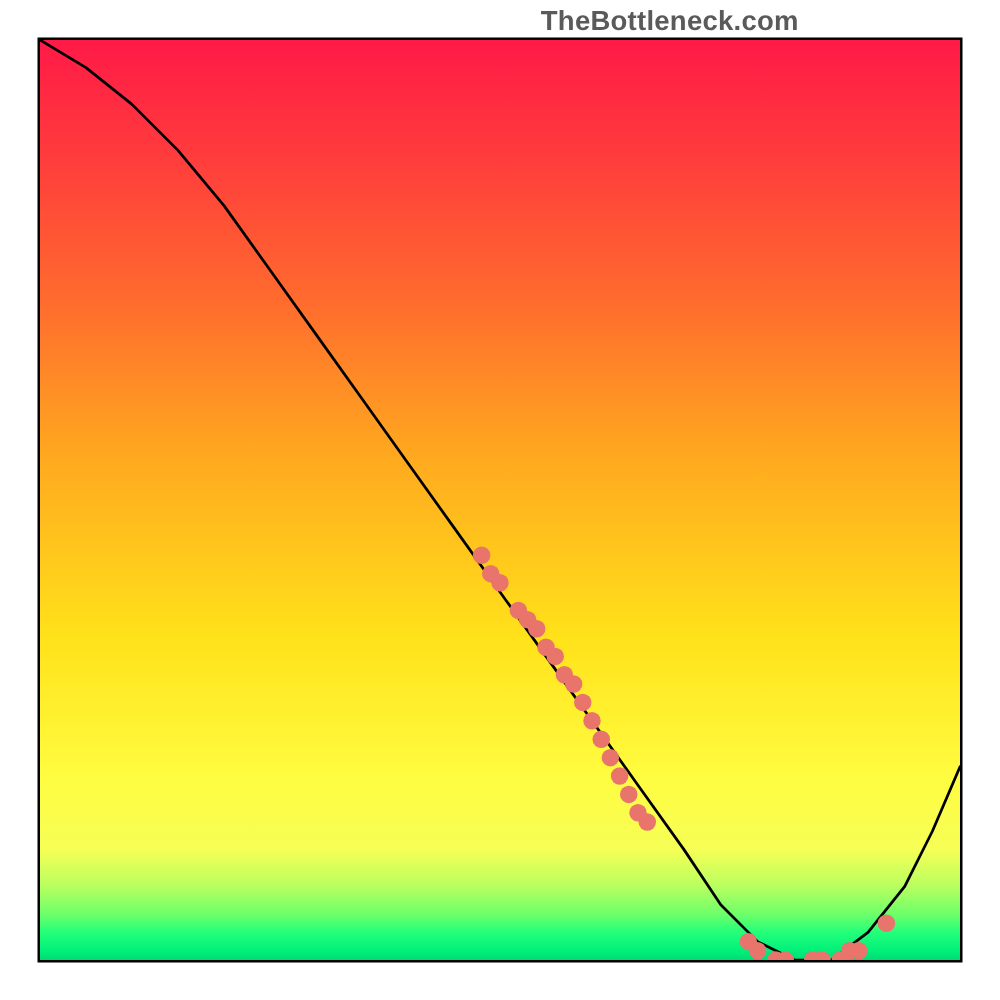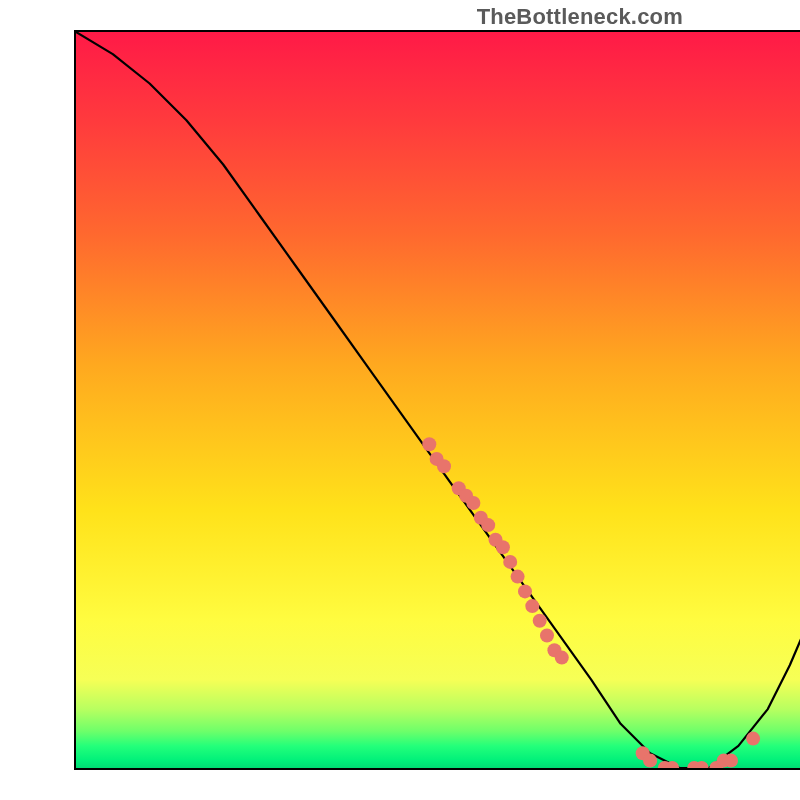--- a/index.html
+++ b/index.html
@@ -8,21 +8,20 @@
     width: 800px;
     height: 800px;
     overflow: hidden;
     font-family: Arial, Helvetica, sans-serif;
     background: #ffffff;
   }
   .frame {
     position: relative;
     width: 649px;
     height: 800px;
-    margin-left: 44px;
   }
   .watermark {
     position: absolute;
     top: 4px;
     right: 10px;
     font-size: 22px;
     font-weight: bold;
     color: #5a5a5a;
     letter-spacing: 0.2px;
     z-index: 10;

